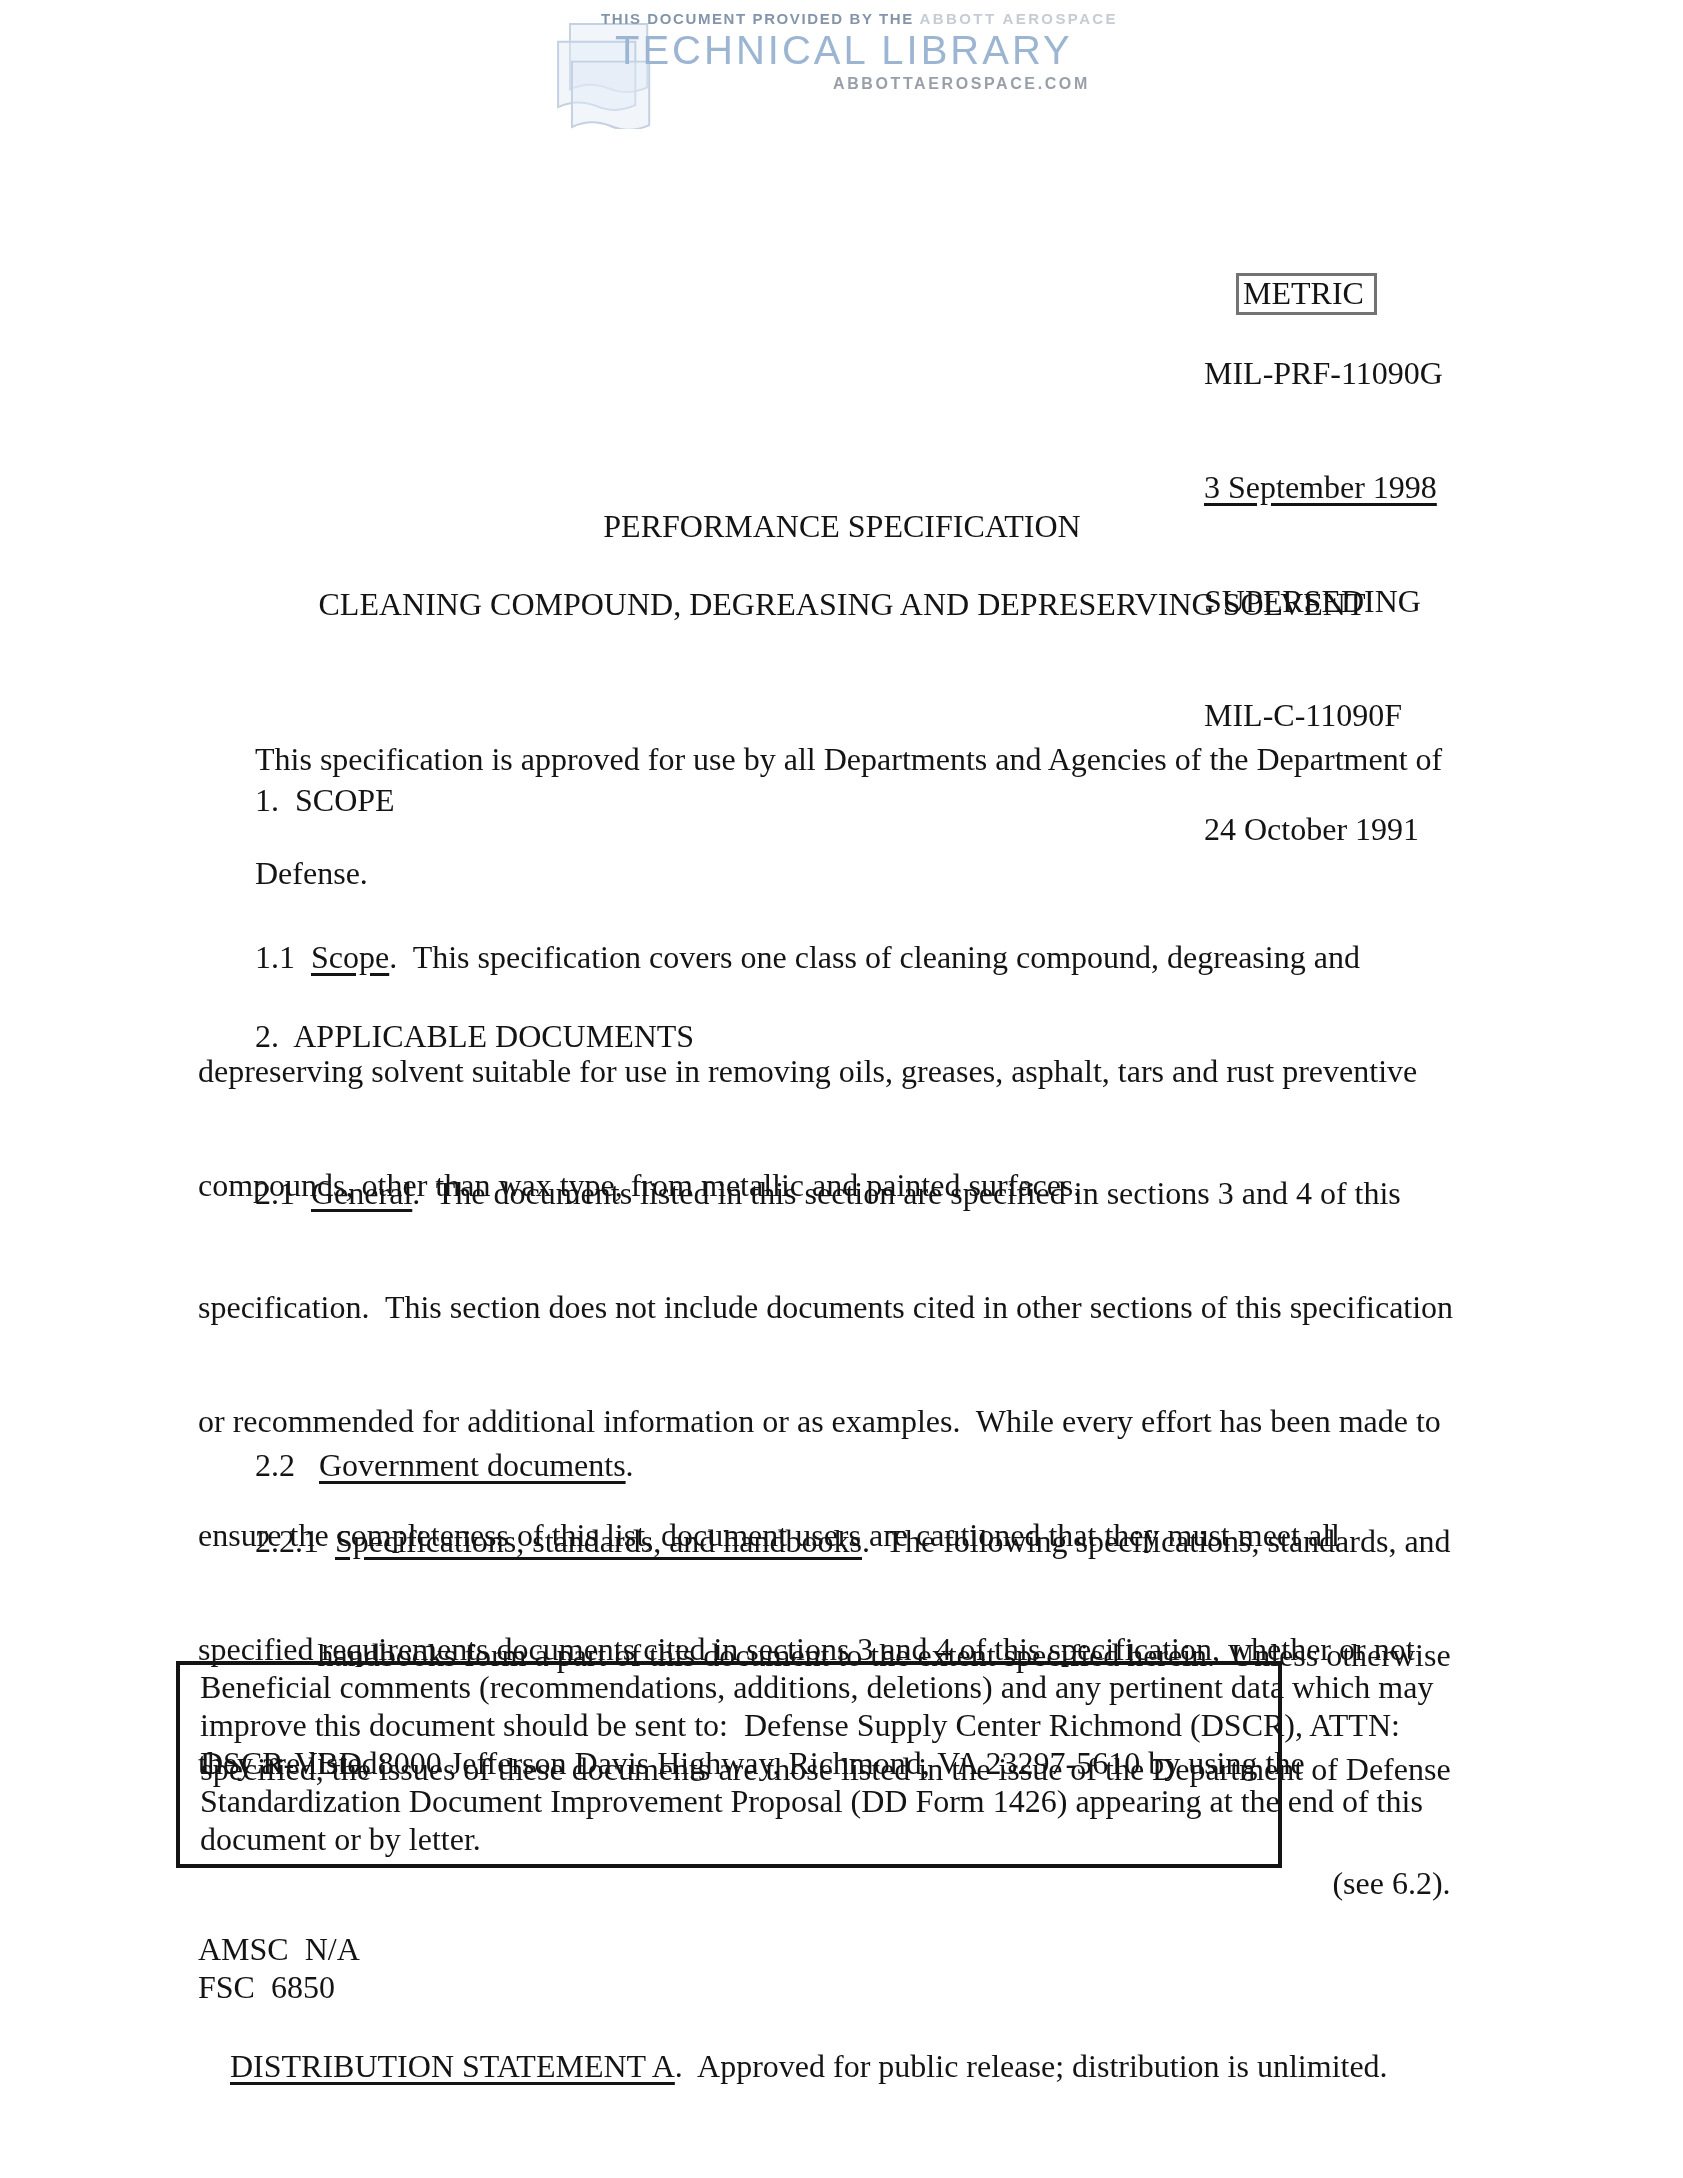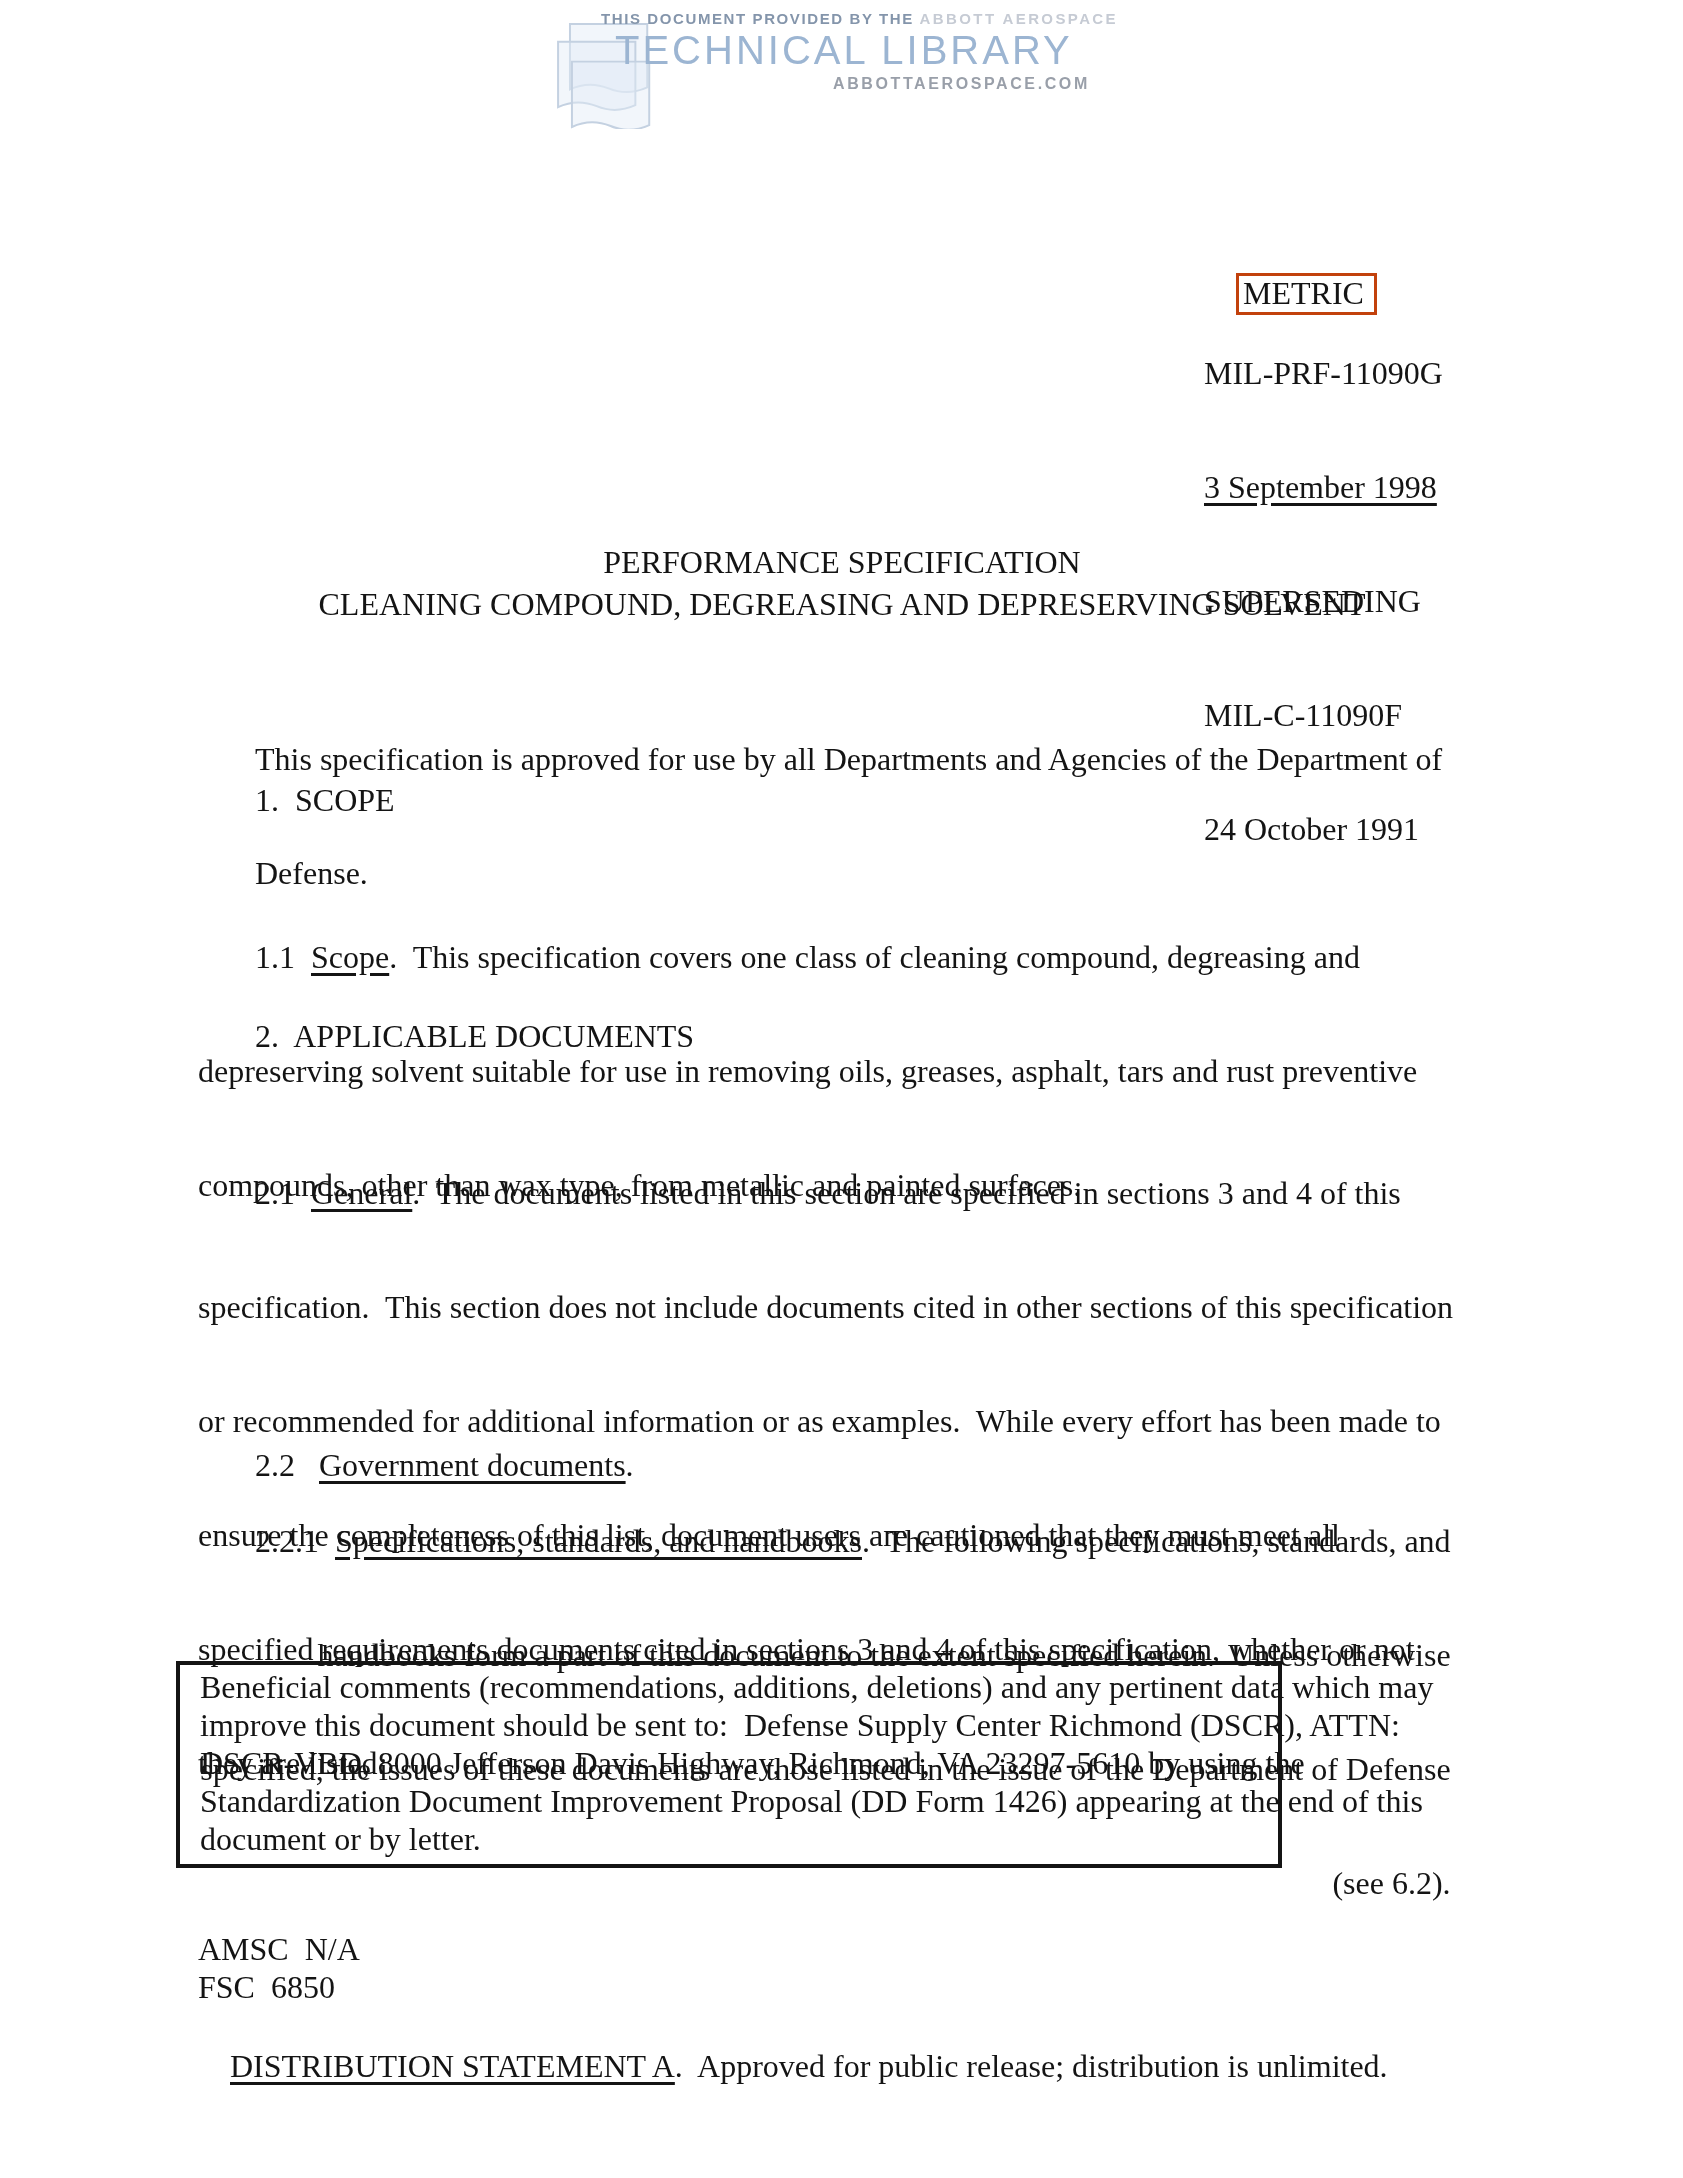--- a/index.html
+++ b/index.html
@@ -33,21 +33,21 @@
     font-size:16px;letter-spacing:2.6px;font-weight:bold;
     color:#999fa9;
   }
   
   .docblock{
     position:absolute;left:1204px;top:235px;
     font-size:32px;line-height:38px;white-space:pre;
   }
   .metric-box{
     display:inline-block;
-    border:3px solid #c2410c;
+    border:3px solid #737373;
     padding:0px 10px 2px 4px;
     line-height:34px;
     margin-bottom:1px;
   }
   
   .t{position:absolute;font-size:32px;line-height:38px;white-space:pre;}
   .line{display:block;white-space:pre;}
   .u{text-decoration:underline;text-underline-offset:5px;}
   .centered{left:149px;width:1386px;text-align:center;}
   .indent{text-indent:57px;}
@@ -86,21 +86,21 @@
 
   <div class="docblock">
     <span class="metric-box"><span>METRIC</span></span>
     <span class="line">MIL-PRF-11090G</span>
     <span class="line u">3 September 1998</span>
     <span class="line">SUPERSEDING</span>
     <span class="line">MIL-C-11090F</span>
     <span class="line">24 October 1991</span>
   </div>
 
-  <div class="t centered" style="top:507px;margin-top:36px;">PERFORMANCE SPECIFICATION</div>
+  <div class="t centered" style="top:507px;">PERFORMANCE SPECIFICATION</div>
   <div class="t centered" style="top:585px;">CLEANING COMPOUND, DEGREASING AND DEPRESERVING SOLVENT</div>
 
   <div class="t" style="left:255px;top:664px;">
     <span class="line">This specification is approved for use by all Departments and Agencies of the Department of</span>
     <span class="line">Defense.</span>
   </div>
 
   <div class="t" style="left:255px;top:781px;">1.  SCOPE</div>
 
   <div class="t" style="left:198px;top:862px;">

